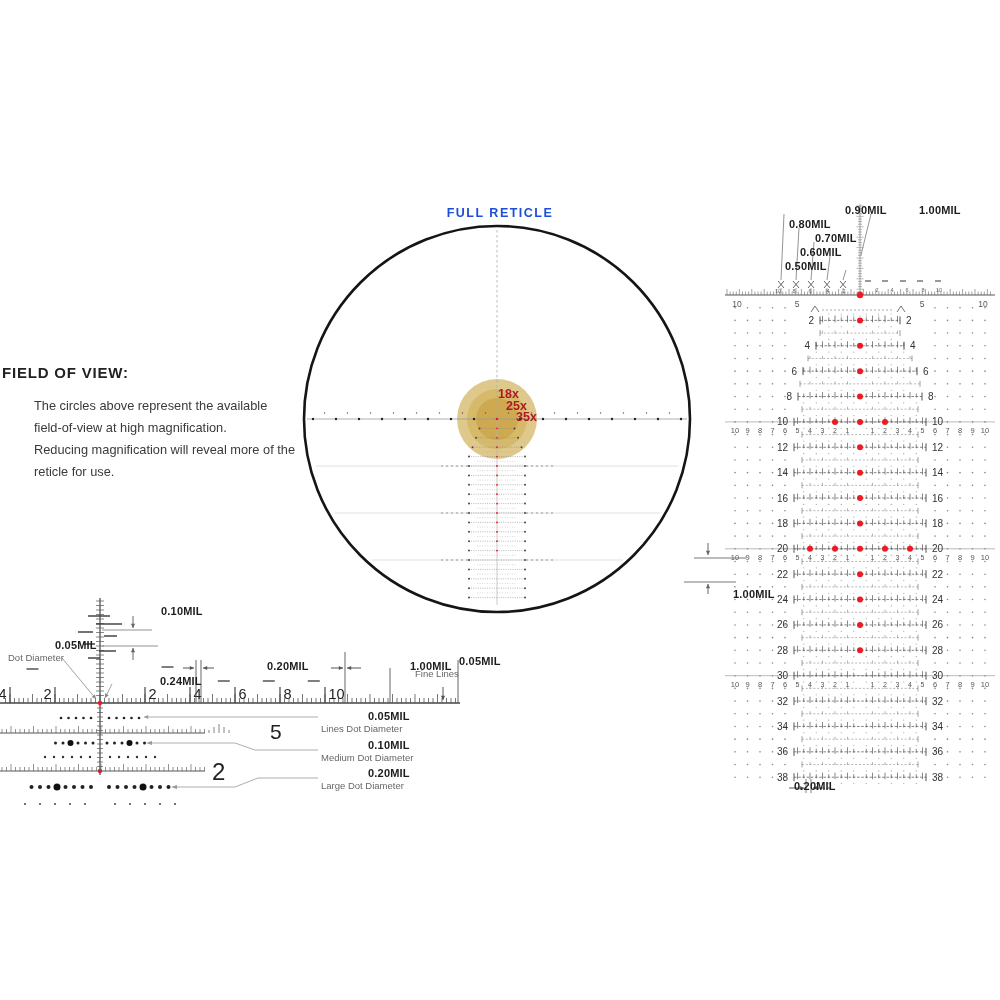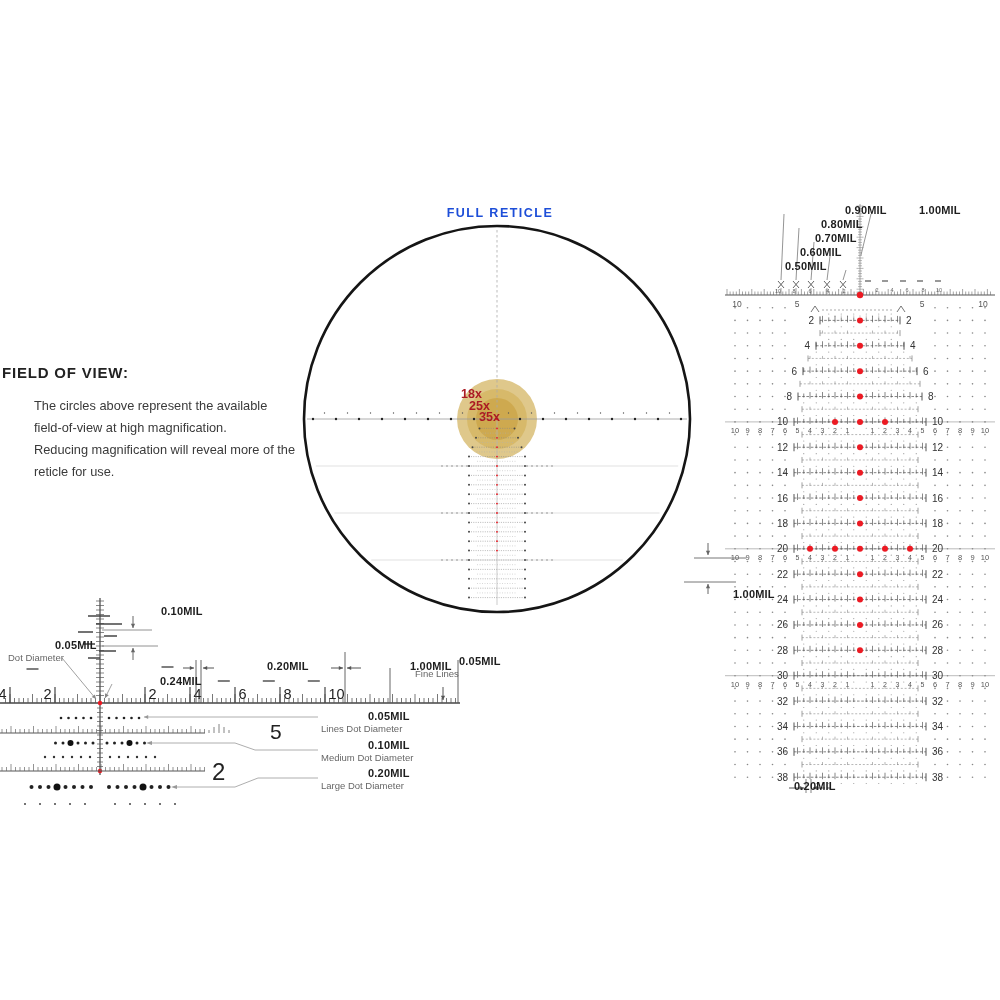--- a/index.html
+++ b/index.html
@@ -6,21 +6,21 @@
   .stage{position:relative;width:1000px;height:1000px;background:#fff;overflow:hidden;
          font-family:"Liberation Sans",sans-serif;}
   #art{position:absolute;left:0;top:0;}
   #art text{font-family:"Liberation Sans",sans-serif;}
   .lb{position:absolute;font-weight:700;font-size:11px;color:#1e1e1e;letter-spacing:.2px;white-space:nowrap;line-height:11px;margin-left:47px;}
   .cap{position:absolute;font-weight:400;font-size:9.5px;color:#666;white-space:nowrap;line-height:10px;}
   .title{position:absolute;left:500px;top:206px;transform:translateX(-50%);font-weight:700;
          font-size:12.5px;letter-spacing:1.5px;color:#1d4ed8;white-space:nowrap;}
   .fov-head{position:absolute;left:2px;top:364px;font-weight:700;font-size:15px;letter-spacing:.8px;color:#222;}
   .fov-line{position:absolute;left:2px;font-weight:400;font-size:12.8px;color:#3a3a3a;white-space:nowrap;margin-left:32px;}
-  .mag{position:absolute;font-weight:700;font-size:12.5px;color:#ab1b24;white-space:nowrap;}
+  .mag{position:absolute;font-weight:700;font-size:12.5px;color:#ab1b24;white-space:nowrap;margin-left:37px;}
   .bignum{position:absolute;font-weight:400;color:#222;white-space:nowrap;}
 </style>
 </head>
 <body>
 
 <div class="stage">
   <svg id="art" width="1000" height="1000">
       <circle cx="497" cy="419" r="40" fill="#dfc88b"></circle>
       <circle cx="497" cy="419" r="30" fill="#d7b96a"></circle>
       <circle cx="497" cy="419" r="21" fill="#cea94f"></circle>
@@ -1421,18 +1421,18 @@
   <div class="bignum" style="left:270px;top:720px;font-size:21px">5</div>
   <div class="lb" style="left:321px;top:740px">0.10MIL</div>
   <div class="cap" style="left:321px;top:753px">Medium Dot Diameter</div>
   <div class="lb" style="left:321px;top:768px">0.20MIL</div>
   <div class="cap" style="left:321px;top:781px">Large Dot Diameter</div>
   <div class="bignum" style="left:212px;top:758px;font-size:24px">2</div>
 
   <div class="lb" style="left:738px;top:261px">0.50MIL</div>
   <div class="lb" style="left:753px;top:247px">0.60MIL</div>
   <div class="lb" style="left:768px;top:233px">0.70MIL</div>
-  <div class="lb" style="left:774px;top:219px">0.80MIL</div>
+  <div class="lb" style="left:742px;top:219px">0.80MIL</div>
   <div class="lb" style="left:798px;top:205px">0.90MIL</div>
   <div class="lb" style="left:872px;top:205px">1.00MIL</div>
   <div class="lb" style="left:686px;top:589px">1.00MIL</div>
   <div class="lb" style="left:747px;top:781px">0.20MIL</div>
 </div>
 
 </body></html>

